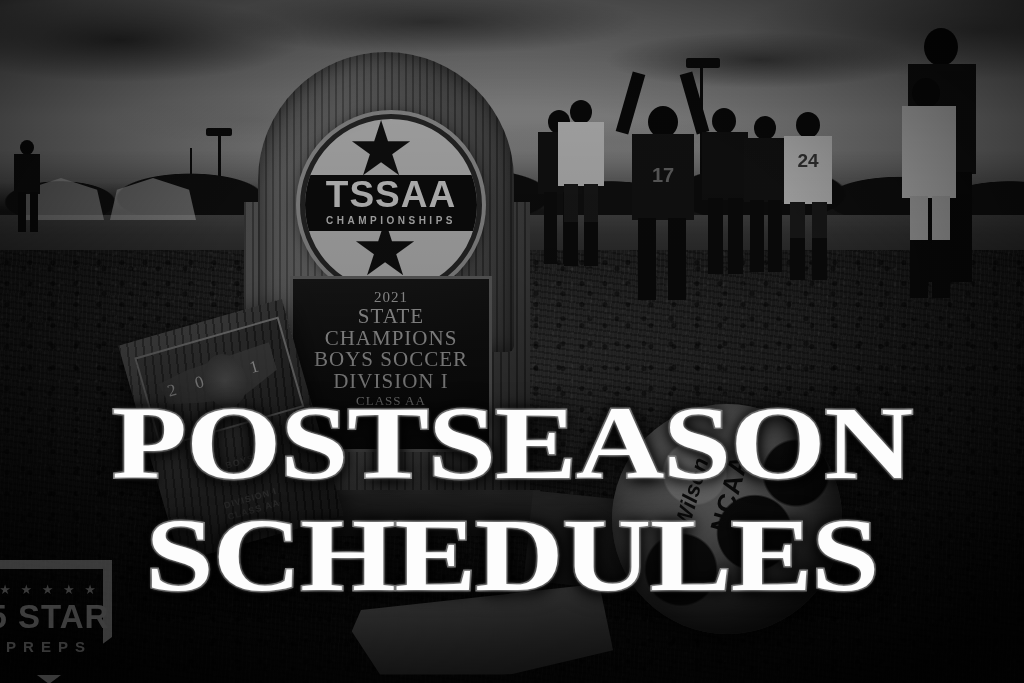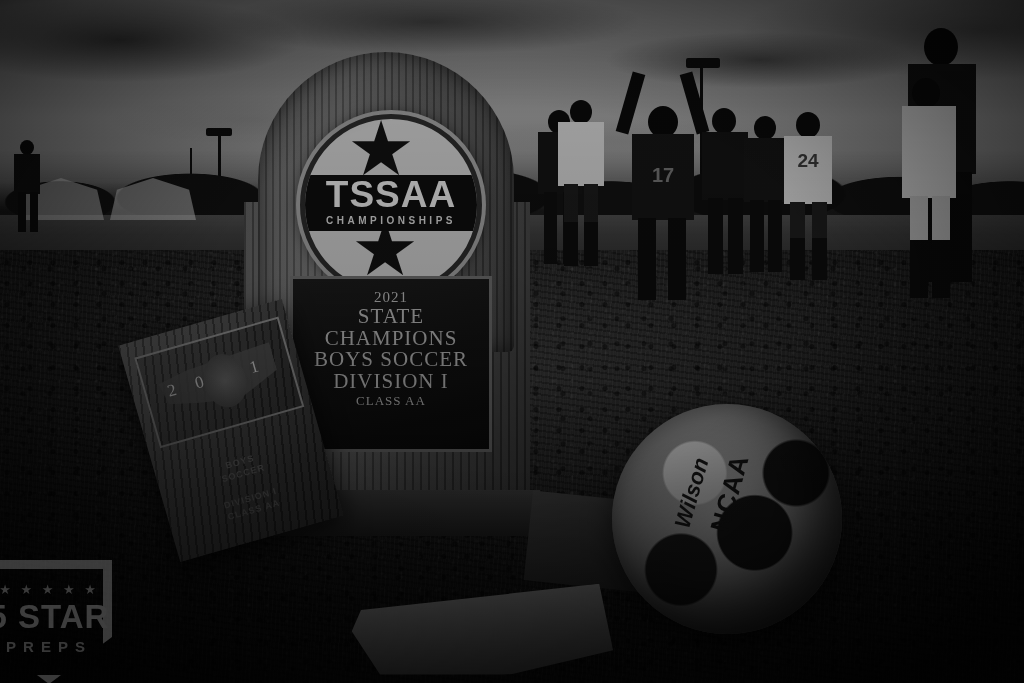--- a/index.html
+++ b/index.html
@@ -415,14 +415,18 @@
   <div class="layer" id="darken"></div>
   <div class="layer" id="vignette"></div>
 
   <div class="layer" id="watermark">
     <div id="shield"></div>
     <div id="wm-star">★ ★ ★ ★ ★</div>
     <div id="wm-main">5 STAR</div>
     <div id="wm-sub">PREPS</div>
   </div>
 
+  <div id="headline">
+    <span class="hl" id="hl1">POSTSEASON</span>
+    <span class="hl" id="hl2">SCHEDULES</span>
+  </div>
 
 </div>
 
 </body></html>

